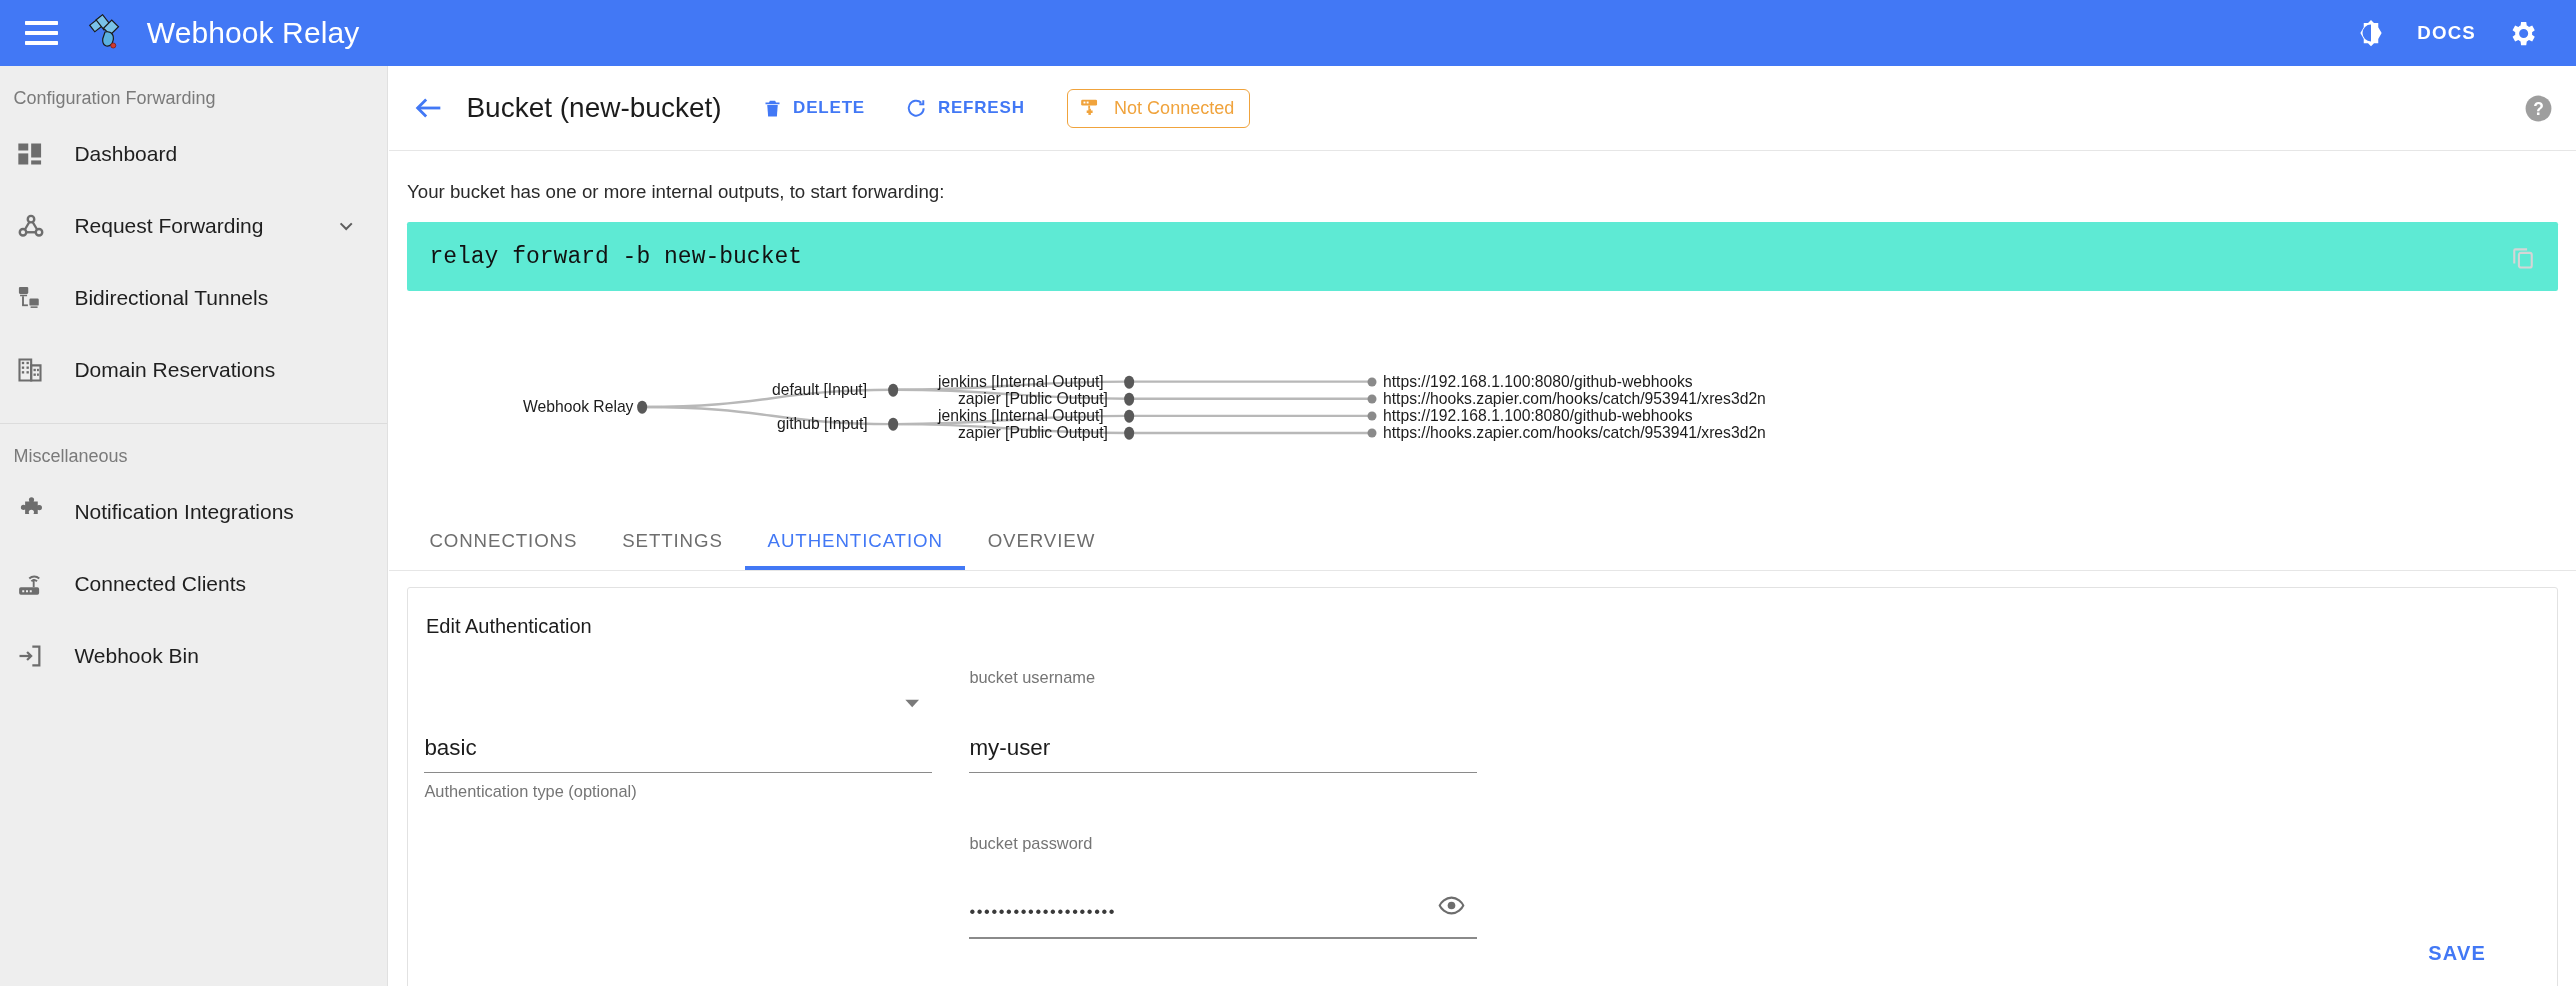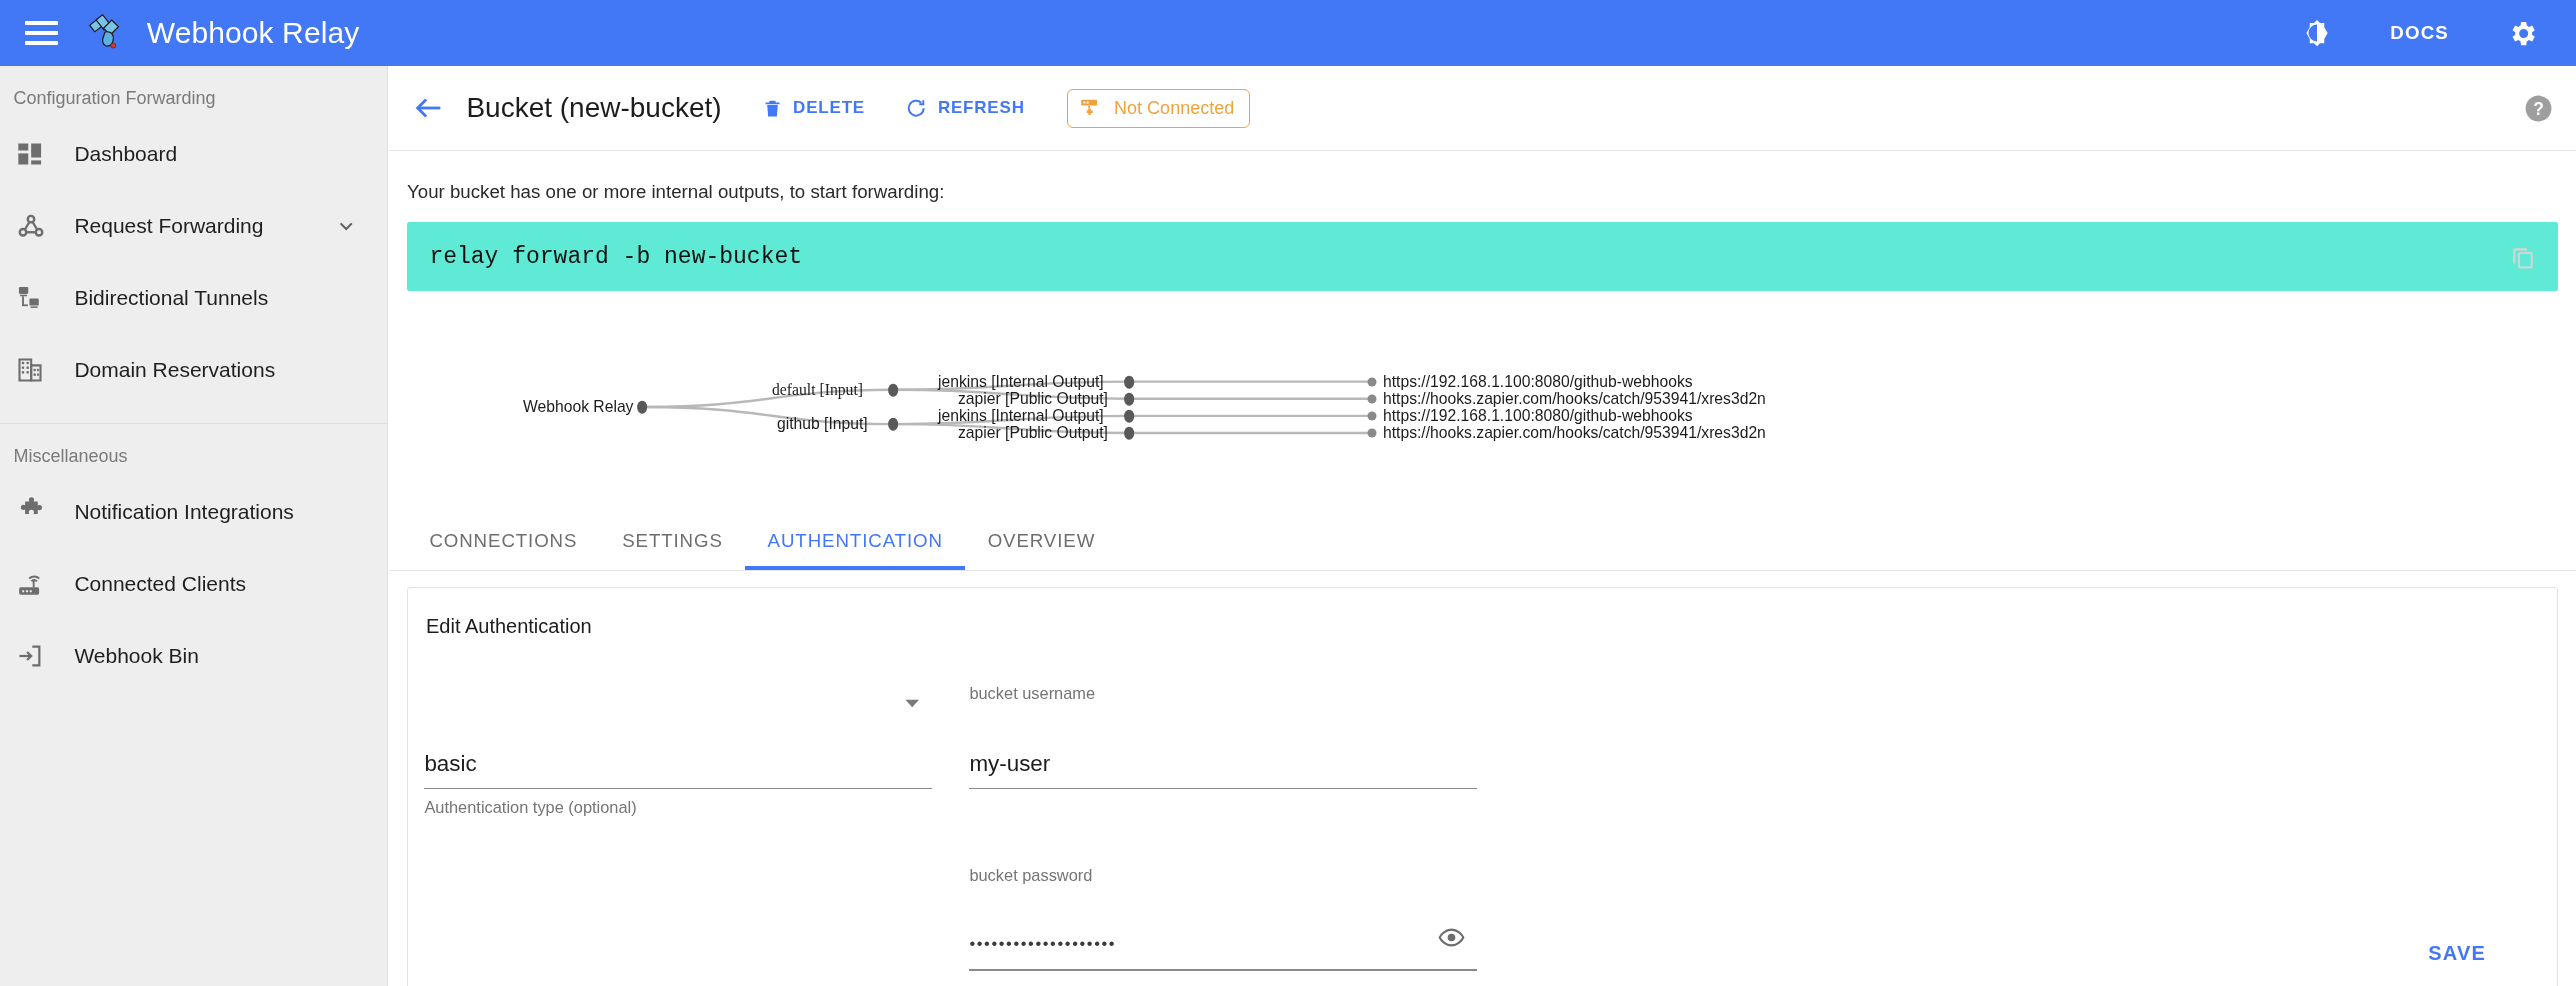--- a/index.html
+++ b/index.html
@@ -16,21 +16,21 @@
     position: absolute; top: 0; left: 0; width: 2576px; height: 66px;
     background: #4278f5; display: flex; align-items: center;
   }
   .hamburger { width: 33px; height: 24px; margin-left: 25.4px; display: flex;
     flex-direction: column; justify-content: space-between; cursor: pointer; }
   .hamburger span { display: block; height: 3.7px; background: #fff; border-radius: 0.7px; }
   .brand-logo { margin-left: 27px; width: 42px; height: 42px; display:flex; align-items:center; justify-content:center; }
   .brand-title { margin-left: 19.4px; color: #fff; font-size: 30px; font-weight: 400; letter-spacing: 0.1px; }
   .topbar-right { margin-left: auto; display: flex; align-items: center; margin-right: 27px; }
   .tb-icon { width: 54px; height: 54px; display: flex; align-items: center; justify-content: center; cursor: pointer; }
-  .docs-link { color: #fff; font-size: 18.7px; font-weight: 600; letter-spacing: 1.2px; margin: 0 46px; cursor: pointer; }
+  .docs-link { color: #fff; font-size: 18.7px; font-weight: 600; letter-spacing: 1.2px; margin: 0 19px; cursor: pointer; }
 
   
   .sidebar {
     position: absolute; top: 66px; left: 0; width: 388px; height: 920px;
     background: #eeeeee; border-right: 0.7px solid #e0e0e0;
   }
   .side-section-label { font-size: 18px; color: #7a7a7a; padding: 22.4px 0 9px 13.4px; }
   .side-item { height: 72px; display: flex; align-items: center; padding-left: 16.4px; cursor: pointer; }
   .side-item .si-icon { width: 58px; display: flex; align-items: center; justify-content: flex-start; }
   .side-item .si-label { font-size: 21px; color: #1f1f1f; font-weight: 400; }
@@ -81,21 +81,21 @@
   
   .card {
     margin: 16.4px 18px 0 18px; border: 0.7px solid #e2e2e2; border-radius: 3px;
     background: #fff; height: 409px; position: relative;
   }
   .card-title { font-size: 20px; color: #1c1c1c; padding: 27px 0 0 18px; font-weight: 400; }
   .form-row { display: flex; padding: 30px 0 0 16.4px; }
   .field { position: relative; }
   .field-col-left { width: 508px; }
   .field-col-right { width: 508px; margin-left: 37px; }
-  .field-label-top { font-size: 16.4px; color: #757575; margin-bottom: 7.5px; height: 19.4px; margin-top: 16px; }
+  .field-label-top { font-size: 16.4px; color: #757575; margin-bottom: 7.5px; height: 19.4px; }
   .field-value { font-size: 22.4px; color: #1c1c1c; padding-bottom: 10.5px; margin-top: 48px; }
   .field-value.dots { font-size: 16.4px; letter-spacing: 1.6px; color: #3a3a3a; padding-bottom: 16.4px; }
   .field-underline { height: 1.5px; background: #8a8a8a; }
   .field-hint { font-size: 16.4px; color: #757575; margin-top: 9px; }
   .select-caret { position: absolute; right: 12px; top: 27px; }
   .eye-icon { position: absolute; right: 12px; bottom: 19.4px; cursor: pointer; display:flex; }
   .save-btn {
     position: absolute; right: 71px; bottom: 30px; color: #4278f5; font-size: 20px;
     font-weight: 600; letter-spacing: 1.2px; cursor: pointer;
   }
@@ -331,21 +331,21 @@
           <path d="M993 96 L 1313 96"></path>
           <path d="M993 119 L 1313 119"></path>
           <path d="M993 142 L 1313 142"></path>
           <path d="M993 165 L 1313 165"></path>
         </g>
       </svg>
 
       <div class="node-label" style="left:134px; top:97px;">Webhook Relay</div>
       <div class="node-dot" style="left:253px; top:97px;"></div>
 
-      <div class="node-label" style="left:383px; top:80px;font-family:Liberation Serif, serif;">default [Input]</div>
+      <div class="node-label" style="left:383px; top:80px;">default [Input]</div>
       <div class="node-dot" style="left:504px; top:80px;"></div>
 
       <div class="node-label" style="left:388px; top:114px;">github [Input]</div>
       <div class="node-dot" style="left:504px; top:114px;"></div>
 
       <div class="node-label" style="left:549px; top:72px;">jenkins [Internal Output]</div>
       <div class="node-dot" style="left:740px; top:72px;"></div>
 
       <div class="node-label" style="left:569px; top:89px;">zapier [Public Output]</div>
       <div class="node-dot" style="left:740px; top:89px;"></div>

